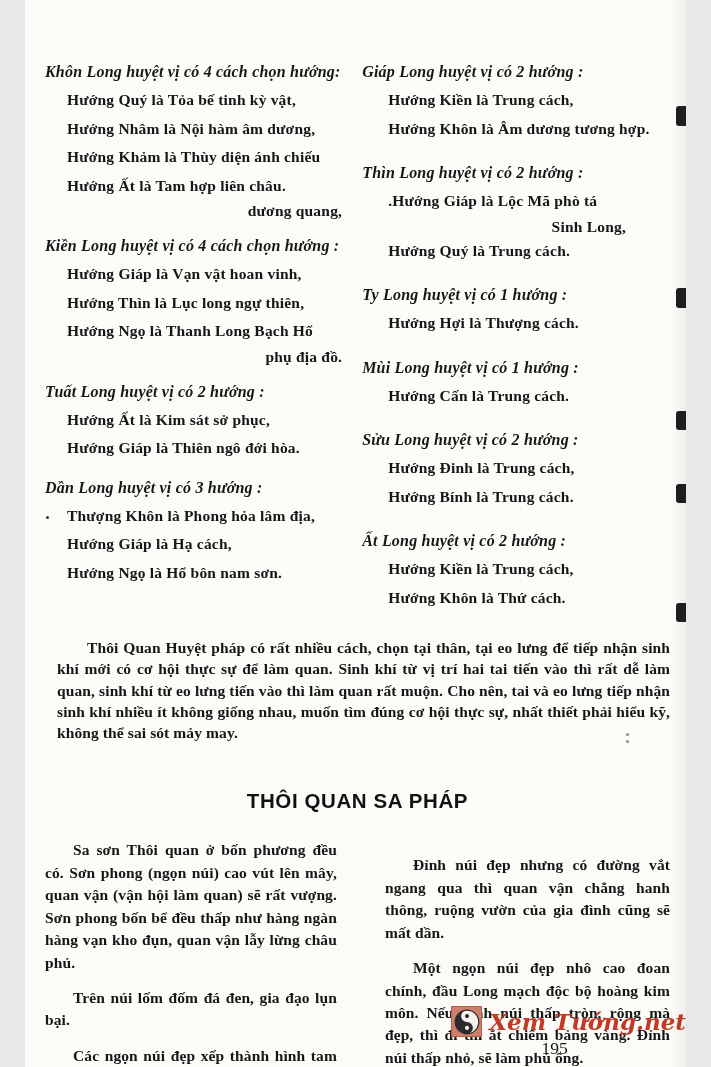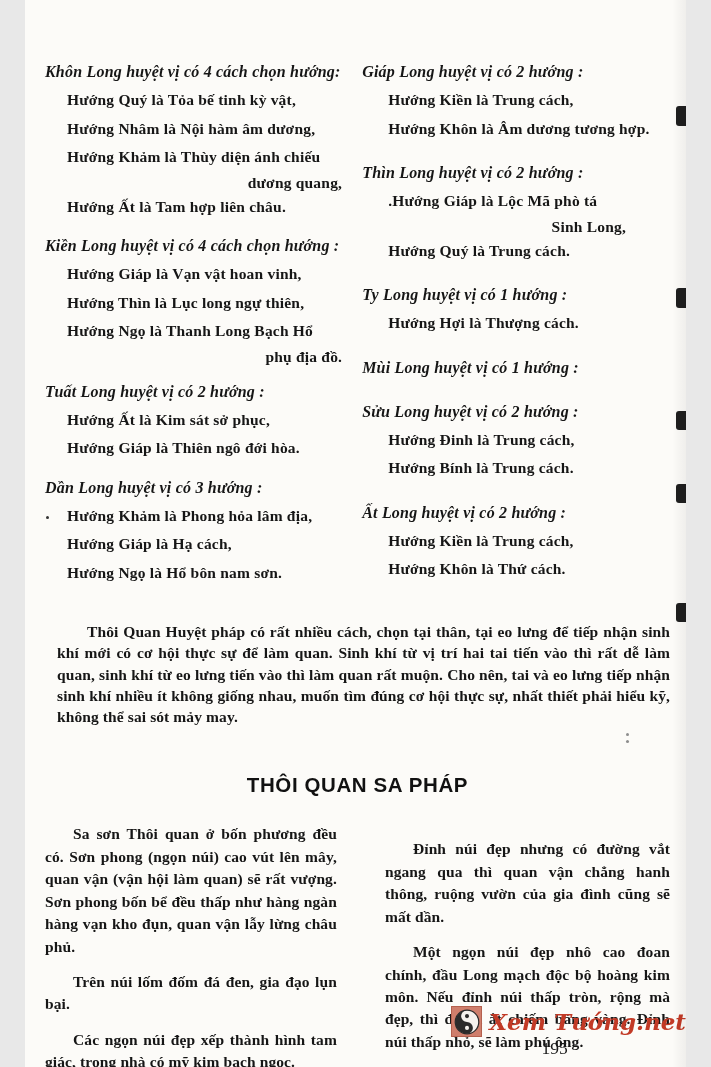--- a/index.html
+++ b/index.html
@@ -89,38 +89,38 @@
 
 <div class="page">
 
   <div class="top-cols">
     <div class="tcol left" id="col-left">
         <div class="long-block">
           <div class="long-heading">Khôn Long huyệt vị có 4 cách chọn hướng:</div>
           <div class="entry">Hướng Quý là Tỏa bế tinh kỳ vật,</div>
           <div class="entry">Hướng Nhâm là Nội hàm âm dương,</div>
           <div class="entry">Hướng Khảm là Thùy diện ánh chiếu</div>
+          <div class="entry">Hướng Ất là Tam hợp liên châu.</div>
           <div class="entry continuation">dương quang,</div>
-          <div class="entry">Hướng Ất là Tam hợp liên châu.</div>
         </div>
         <div class="long-block">
           <div class="long-heading">Kiền Long huyệt vị có 4 cách chọn hướng :</div>
           <div class="entry">Hướng Giáp là Vạn vật hoan vinh,</div>
           <div class="entry">Hướng Thìn là Lục long ngự thiên,</div>
           <div class="entry">Hướng Ngọ là Thanh Long Bạch Hổ</div>
           <div class="entry continuation">phụ địa đồ.</div>
         </div>
         <div class="long-block">
           <div class="long-heading">Tuất Long huyệt vị có 2 hướng :</div>
           <div class="entry">Hướng Ất là Kim sát sở phục,</div>
           <div class="entry">Hướng Giáp là Thiên ngô đới hòa.</div>
         </div>
         <div class="long-block">
           <div class="long-heading">Dần Long huyệt vị có 3 hướng :</div>
-          <div class="entry bulleted">Hướng Khảm là Phong hỏa lâm địa,</div>
+          <div class="entry bulleted">Thượng Khôn là Phong hỏa lâm địa,</div>
           <div class="entry">Hướng Giáp là Hạ cách,</div>
           <div class="entry">Hướng Ngọ là Hổ bôn nam sơn.</div>
         </div>
       </div>
     <div class="tcol right" id="col-right">
         <div class="long-block">
           <div class="long-heading">Giáp Long huyệt vị có 2 hướng :</div>
           <div class="entry">Hướng Kiền là Trung cách,</div>
           <div class="entry">Hướng Khôn là Âm dương tương hợp.</div>
         </div>
@@ -129,20 +129,21 @@
           <div class="entry">.Hướng Giáp là Lộc Mã phò tá</div>
           <div class="entry continuation">Sinh Long,</div>
           <div class="entry">Hướng Quý là Trung cách.</div>
         </div>
         <div class="long-block">
           <div class="long-heading">Ty Long huyệt vị có 1 hướng :</div>
           <div class="entry">Hướng Hợi là Thượng cách.</div>
         </div>
         <div class="long-block">
           <div class="long-heading">Mùi Long huyệt vị có 1 hướng :</div>
+          <div class="entry">Hướng Cấn là Trung cách.</div>
         </div>
         <div class="long-block">
           <div class="long-heading">Sửu Long huyệt vị có 2 hướng :</div>
           <div class="entry">Hướng Đinh là Trung cách,</div>
           <div class="entry">Hướng Bính là Trung cách.</div>
         </div>
         <div class="long-block">
           <div class="long-heading">Ất Long huyệt vị có 2 hướng :</div>
           <div class="entry">Hướng Kiền là Trung cách,</div>
           <div class="entry">Hướng Khôn là Thứ cách.</div>

